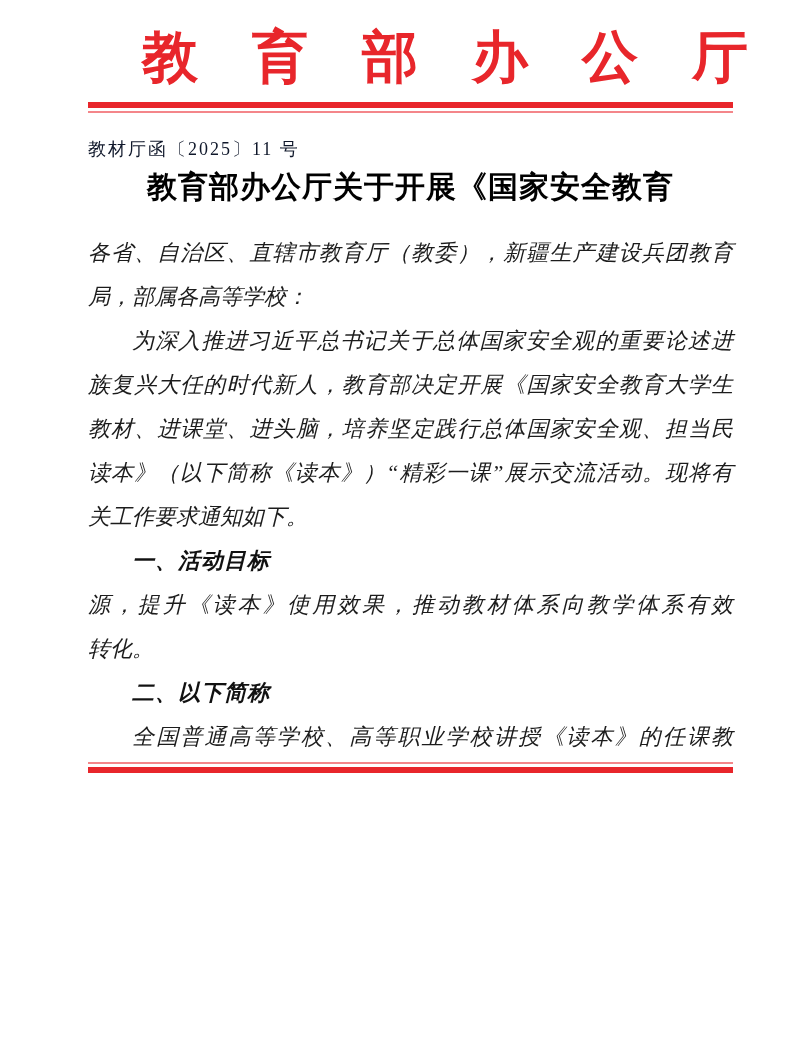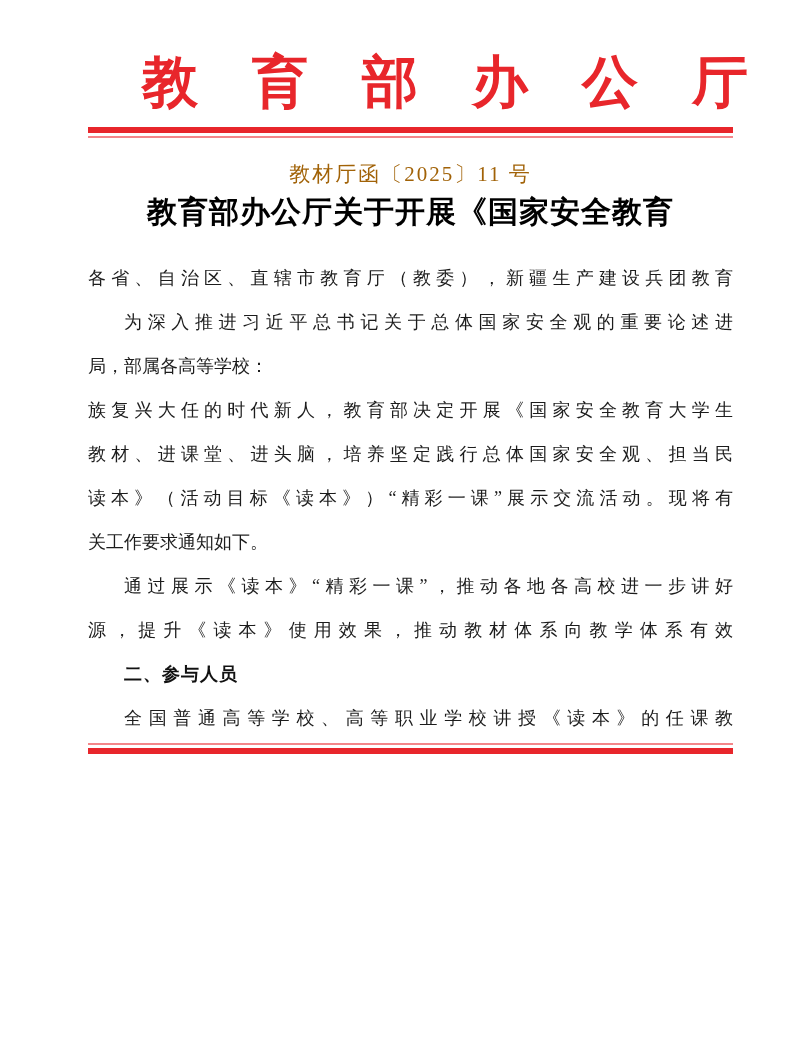--- a/index.html
+++ b/index.html
@@ -18,21 +18,21 @@
     background: #ffffff;
   }
   .content {
     position: absolute;
     left: 88px;
     width: 645px;
     top: 0;
   }
   
   .letterhead {
-    padding-top: 54px;
+    padding-top: 29px;
     text-align: center;
     font-size: 56px;
     line-height: 56px;
     font-weight: bold;
     color: #e8262b;
     letter-spacing: 54px;
     text-indent: 54px;
     white-space: nowrap;
     font-family: "Liberation Serif", "DejaVu Serif", serif;
   }
@@ -41,40 +41,41 @@
   .rule-top .thick { height: 6px; background: #e8262b; }
   .rule-top .gap { height: 3px; background: #ffffff; }
   .rule-top .thin { height: 2px; background: #f4868a; }
   .rule-bottom { margin-top: 3px; }
   .rule-bottom .thick { height: 6px; background: #e8262b; }
   .rule-bottom .gap { height: 3px; background: #ffffff; }
   .rule-bottom .thin { height: 2px; background: #f4868a; }
 
   .doc-number {
     margin-top: 22px;
-    text-align: center;
-    font-size: 21px;
+    text-align: left;
+    font-size: 18px;
     line-height: 28px;
     letter-spacing: 2px;
-    color: #a16207;
+    color: #0f172a;
     font-style: normal;
   }
   .title {
     text-align: center;
     font-weight: bold;
     color: #000000;
     font-size: 30px;
     line-height: 48px;
     letter-spacing: 1px;
   }
   .body-text {
     margin-top: 20px;
-    font-size: 18px;
+    font-size: 22px;
     line-height: 44px;
     color: #1c1c1c;
+    font-style: italic;
   }
   .line { white-space: nowrap; }
   .line.justify {
     white-space: normal;
     text-align: justify;
     text-align-last: justify;
   }
   .line.indent { text-indent: 2em; }
   .line.heading {
     font-family: "Liberation Sans", "DejaVu Sans", sans-serif;
@@ -98,29 +99,30 @@
     </div>
 
     <div class="doc-number">教材厅函〔2025〕11 号</div>
 
     <div class="title">
       <div class="title-line">教育部办公厅关于开展《国家安全教育</div>
     </div>
 
     <div class="body-text">
       <div class="line justify">各省、自治区、直辖市教育厅（教委），新疆生产建设兵团教育</div>
+      <div class="line">局，部属各高等学校：</div>
       <div class="line justify indent">为深入推进习近平总书记关于总体国家安全观的重要论述进</div>
-      <div class="line">局，部属各高等学校：</div>
       <div class="line justify">族复兴大任的时代新人，教育部决定开展《国家安全教育大学生</div>
       <div class="line justify">教材、进课堂、进头脑，培养坚定践行总体国家安全观、担当民</div>
-      <div class="line justify">读本》（活动目标《读本》）“精彩一课”展示交流活动。现将有</div>
+      <div class="line justify">读本》（以下简称《读本》）“精彩一课”展示交流活动。现将有</div>
       <div class="line">关工作要求通知如下。</div>
-      <div class="line justify indent">通过展示《读本》“精彩一课”，推动各地各高校进一步讲好</div>
+      <div class="line heading indent">一、活动目标</div>
       <div class="line justify">源，提升《读本》使用效果，推动教材体系向教学体系有效</div>
-      <div class="line heading indent">二、参与人员</div>
+      <div class="line">转化。</div>
+      <div class="line heading indent">二、以下简称</div>
       <div class="line justify indent">全国普通高等学校、高等职业学校讲授《读本》的任课教</div>
     </div>
 
     <div class="rule-bottom">
       <div class="thin"></div>
       <div class="gap"></div>
       <div class="thick"></div>
     </div>
 
   </div>

